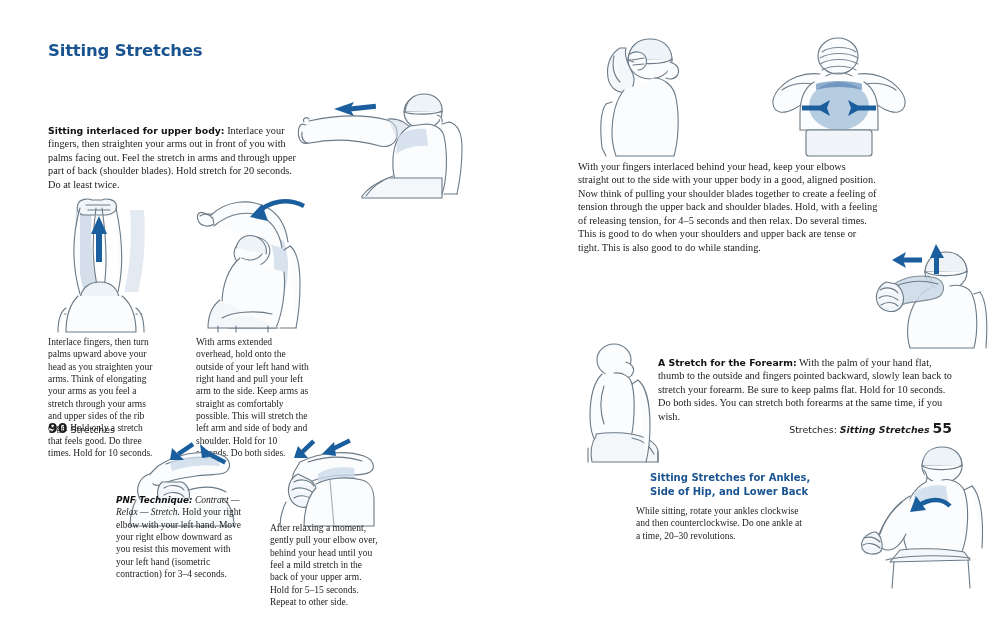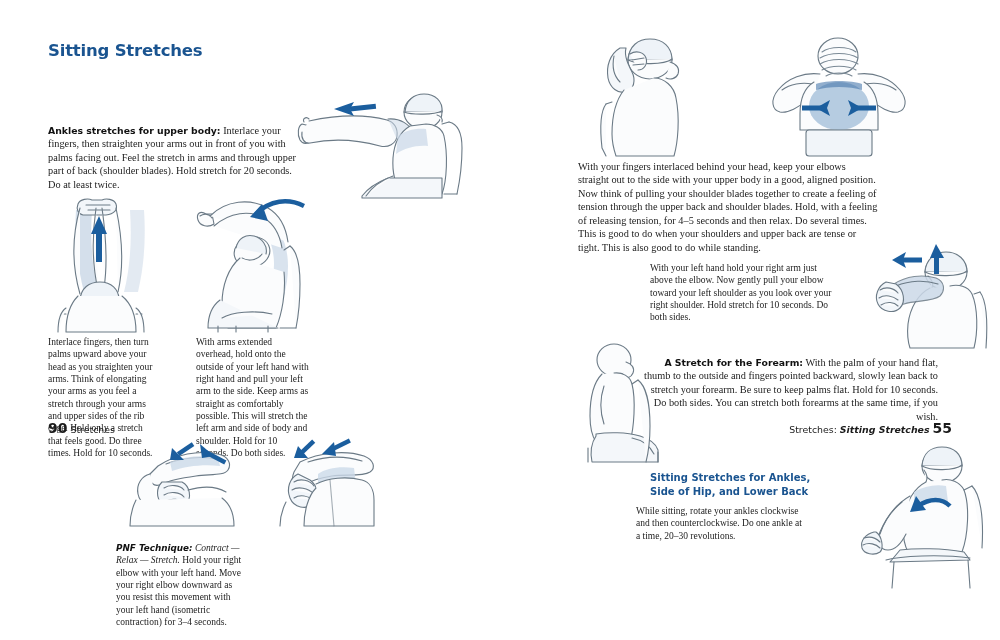--- a/index.html
+++ b/index.html
@@ -127,21 +127,21 @@
         </g>
 
         <g fill="#1b5e9e">
           <path d="M62,14 L42,21 L62,28 L58,21 Z"></path>
           <rect x="58" y="18.5" width="26" height="5" transform="rotate(-6 58 21)"></rect>
         </g>
       </svg>
     </div>
 
     <div class="tb body-txt" style="left:48px; top:124px; width:248px;">
-      <span class="lead-in">Ankles stretches for upper body:</span><span> Interlace your fingers, then straighten your arms out in front of you with palms facing out. Feel the stretch in arms and through upper part of back (shoulder blades). Hold stretch for 20 seconds. Do at least twice.</span>
+      <span class="lead-in">Sitting interlaced for upper body:</span><span> Interlace your fingers, then straighten your arms out in front of you with palms facing out. Feel the stretch in arms and through upper part of back (shoulder blades). Hold stretch for 20 seconds. Do at least twice.</span>
     </div>
 
     <div class="fig" style="left:58px; top:196px;">
       <svg width="120" height="136" viewBox="0 0 120 136">
         <g fill="#fbfcfd" stroke="#6b7a86" stroke-width="1.1" stroke-linejoin="round" stroke-linecap="round">
 
           <path d="M18,14 C16,46 20,72 26,96 L40,96 C34,70 32,44 34,14 Z" fill="#ccd9e8" stroke="none" opacity="0.85"></path>
           <path d="M72,14 C74,46 72,72 66,96 L80,96 C86,70 88,44 86,14 Z" fill="#ccd9e8" stroke="none" opacity="0.55"></path>
 
           <path d="M34,4 C30,2 22,3 20,8 C18,13 20,18 25,19 L48,19 C56,18 60,14 58,8 C56,3 48,2 44,4 Z" fill="#f2f6fa"></path>
@@ -251,24 +251,25 @@
         </g>
         <g fill="#1b5e9e">
           <path d="M64,2 L52,14 L66,16 Z"></path>
           <rect x="60" y="8" width="22" height="4.5" transform="rotate(-26 60 10)"></rect>
           <path d="M38,18 L28,6 L24,18 Z"></path>
           <rect x="32" y="10" width="16" height="4.5" transform="rotate(-44 32 12)"></rect>
         </g>
       </svg>
     </div>
 
-    <div class="tb cap-txt" style="left:116px; top:542px; width:126px;">
+    <div class="tb cap-txt" style="left:116px; top:494px; width:126px;">
       <span class="pnf-lead">PNF Technique:</span><span class="ital"> Contract — Relax — Stretch.</span><span> Hold your right elbow with your left hand. Move your right elbow downward as you resist this movement with your left hand (isometric contraction) for 3–4 seconds.</span>
     </div>
 
+    <div class="tb cap-txt" style="left:270px; top:522px; width:112px;">After relaxing a moment, gently pull your elbow over, behind your head until you feel a mild stretch in the back of your upper arm. Hold for 5–15 seconds. Repeat to other side.</div>
 
     <div class="folio folio-left">
       <span class="num">90</span>
       <span class="sect">Stretches</span>
     </div>
   </div>
 
   <div class="page page-right">
 
     <div class="fig" style="left:100px; top:34px;">
@@ -326,21 +327,20 @@
           <path d="M72,66 L58,74 L72,82 L69,74 Z"></path>
           <rect x="44" y="71.5" width="22" height="5"></rect>
           <path d="M90,66 L104,74 L90,82 L93,74 Z"></path>
           <rect x="96" y="71.5" width="22" height="5"></rect>
         </g>
       </svg>
     </div>
 
     <div class="tb body-txt" style="left:78px; top:160px; width:300px;">With your fingers interlaced behind your head, keep your elbows straight out to the side with your upper body in a good, aligned position. Now think of pulling your shoulder blades together to create a feeling of tension through the upper back and shoulder blades. Hold, with a feeling of releasing tension, for 4–5 seconds and then relax. Do several times. This is good to do when your shoulders and upper back are tense or tight. This is also good to do while standing.</div>
 
-    <div class="tb cap-txt" style="left:150px; top:262px; width:185px;">With your left hand hold your right arm just above the elbow. Now gently pull your elbow toward your left shoulder as you look over your right shoulder. Hold stretch for 10 seconds. Do both sides.</div>
 
     <div class="fig" style="left:348px; top:238px;">
       <svg width="140" height="110" viewBox="0 0 140 110">
         <g fill="#fbfcfd" stroke="#6b7a86" stroke-width="1.1" stroke-linejoin="round" stroke-linecap="round">
 
           <ellipse cx="98" cy="34" rx="21" ry="18"></ellipse>
           <path d="M77,34 C78,21 87,14 98,14 C110,14 119,22 119,34 Z" fill="#eef3f8"></path>
           <path d="M77,34 C86,39 111,39 119,33"></path>
           <path d="M80,38 C84,42 86,46 84,50"></path>
 
@@ -378,21 +378,21 @@
           <path d="M18,94 C30,92 48,92 62,96 C72,99 78,104 80,110 L80,122 L14,122 C12,112 14,102 18,96 Z" fill="#f4f7fa"></path>
           <path d="M54,98 C64,100 72,106 76,114" fill="none"></path>
 
           <path d="M60,40 C68,46 72,64 72,86 C72,102 70,114 68,122"></path>
           <path d="M54,44 L60,40"></path>
           <path d="M10,108 L10,122 M80,112 L80,122"></path>
         </g>
       </svg>
     </div>
 
-    <div class="tb body-txt" style="left:138px; top:356px; width:300px;text-align:right;">
+    <div class="tb body-txt" style="left:158px; top:356px; width:300px;">
       <span class="lead-in">A Stretch for the Forearm:</span><span> With the palm of your hand flat, thumb to the outside and fingers pointed backward, slowly lean back to stretch your forearm. Be sure to keep palms flat. Hold for 10 seconds. Do both sides. You can stretch both forearms at the same time, if you wish.</span>
     </div>
 
     <div class="tb h2-blue" style="left:150px; top:471px; width:165px;">Sitting Stretches for Ankles, Side of Hip, and Lower Back</div>
 
     <div class="tb cap-txt" style="left:136px; top:505px; width:170px;">While sitting, rotate your ankles clockwise and then counterclockwise. Do one ankle at a time, 20–30 revolutions.</div>
 
     <div class="fig" style="left:330px; top:440px;">
       <svg width="160" height="148" viewBox="0 0 160 148">
         <g fill="#fbfcfd" stroke="#6b7a86" stroke-width="1.1" stroke-linejoin="round" stroke-linecap="round">

